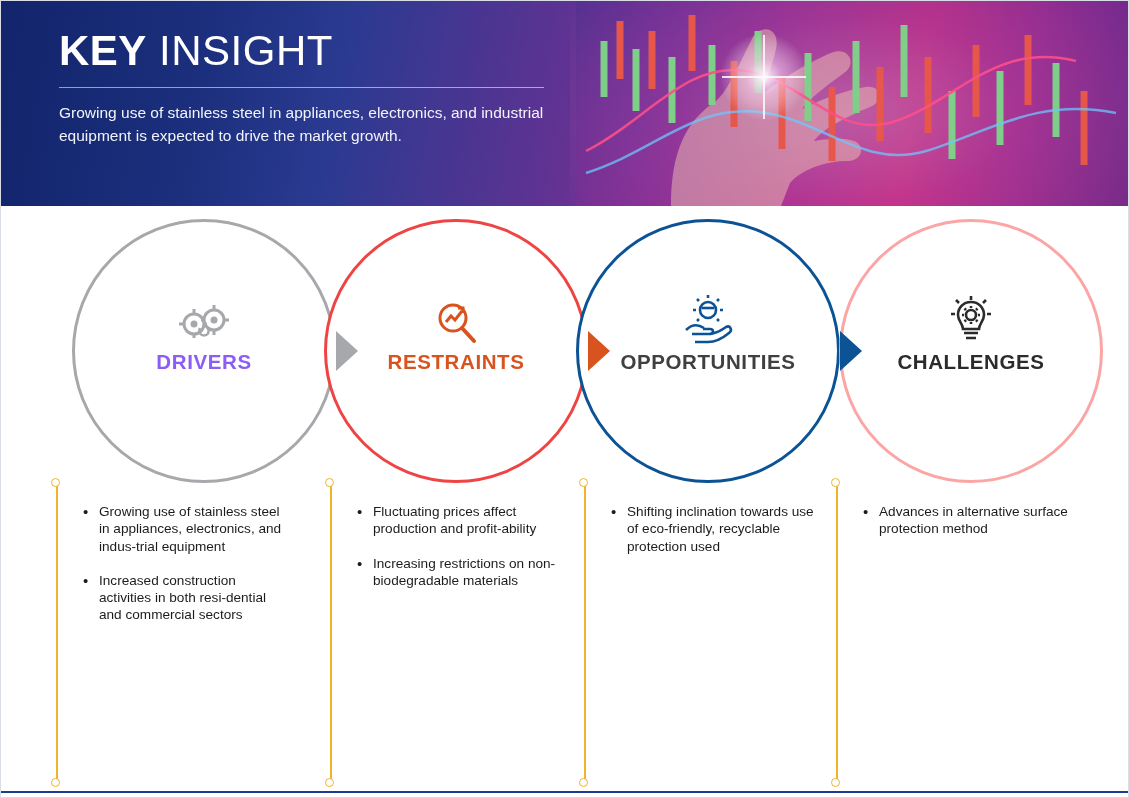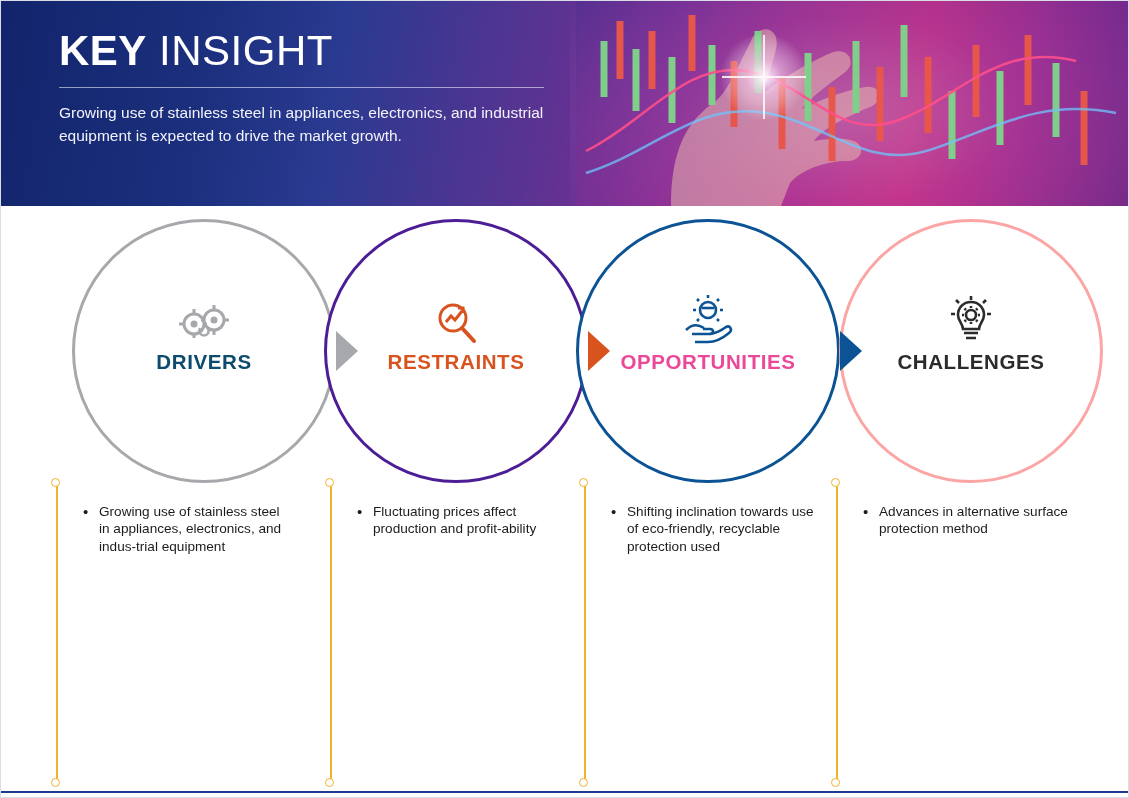--- a/index.html
+++ b/index.html
@@ -86,43 +86,43 @@
   .circle {
     position: absolute;
     top: 13px;
     width: 264px;
     height: 264px;
     border-radius: 50%;
     background: #ffffff;
     box-sizing: border-box;
   }
   .c0 { left: 71px;  border: 3px solid #a6a8ab; }
-  .c1 { left: 323px; border: 3px solid #4c1d95; }
+  .c1 { left: 323px; border: 3px solid #ef4444; }
   .c2 { left: 575px; border: 3px solid #0b5394; }
   .c3 { left: 838px; border: 3px solid #fca5a5; }
 
   .circle .ico {
     position: absolute;
     left: 50%;
     top: 72px;
     transform: translateX(-50%);
     width: 56px; height: 56px;
   }
   .circle .clabel {
     position: absolute;
     left: 0; right: 0;
     top: 128px;
     text-align: center;
     font-size: 20.5px;
     font-weight: bold;
     letter-spacing: 0.6px;
   }
-  .c0 .clabel { color: #0c4a6e; }
+  .c0 .clabel { color: #8b5cf6; }
   .c1 .clabel { color: #d9531e; }
-  .c2 .clabel { color: #ec4899; }
+  .c2 .clabel { color: #404040; }
   .c3 .clabel { color: #2b2b2b; }
 
   .arrow {
     position: absolute;
     top: 125px;
     width: 26px; height: 40px;
   }
   .a0 { left: 335px; }
   .a1 { left: 587px; }
   .a2 { left: 839px; }
@@ -401,31 +401,33 @@
   <div class="cols">
 
     <div class="col col0">
       <div class="railwrap">
         <div class="rail"></div>
         <div class="dot top"></div>
         <div class="dot bot"></div>
       </div>
       <ul class="bullets">
         <li>Growing use of stainless steel in appliances, electronics, and indus-trial equipment</li>
+        <li>Increased construction activities in both resi-dential and commercial sectors</li>
       </ul>
     </div>
 
     <div class="col col1">
       <div class="railwrap">
         <div class="rail"></div>
         <div class="dot top"></div>
         <div class="dot bot"></div>
       </div>
       <ul class="bullets">
         <li>Fluctuating prices affect production and profit-ability</li>
+        <li>Increasing restrictions on non-biodegradable materials</li>
       </ul>
     </div>
 
     <div class="col col2">
       <div class="railwrap">
         <div class="rail"></div>
         <div class="dot top"></div>
         <div class="dot bot"></div>
       </div>
       <ul class="bullets">

